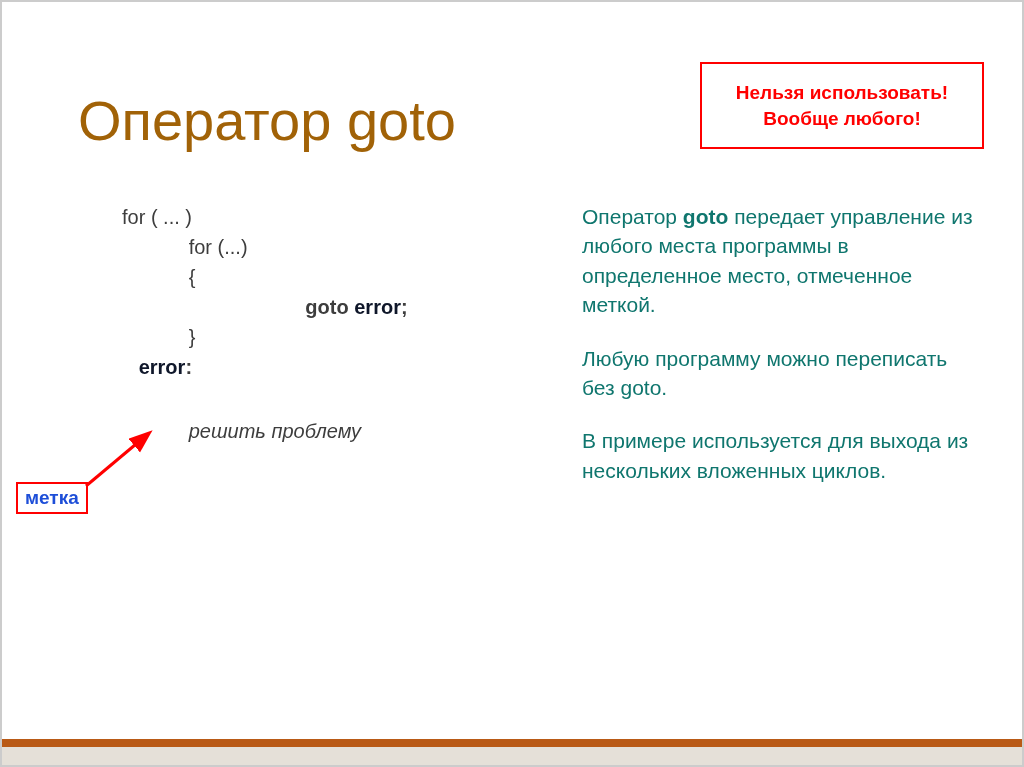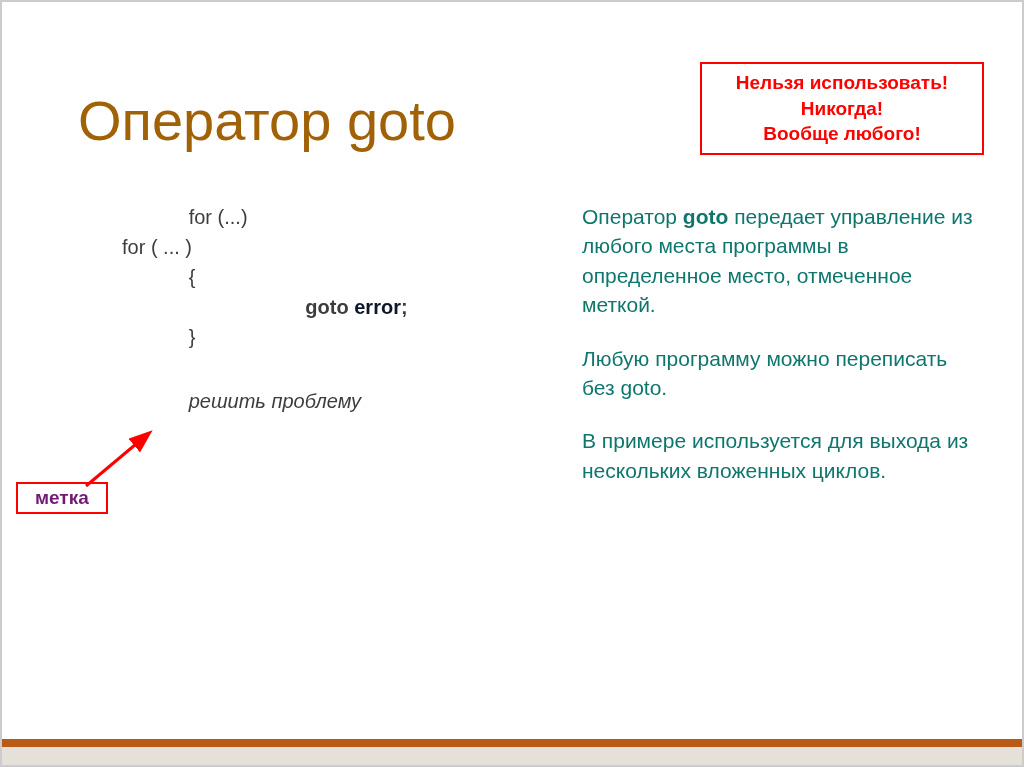--- a/index.html
+++ b/index.html
@@ -31,21 +31,21 @@
     position: absolute;
     right: 38px;
     top: 60px;
     width: 280px;
     border: 2px solid #ff0000;
     text-align: center;
     color: #ff0000;
     font-weight: bold;
     font-size: 19px;
     line-height: 1.35;
-    padding: 6px 0;
+    padding: 16px 0;
     font-family: Verdana, Geneva, sans-serif;
   }
   .code-area {
     position: absolute;
     left: 120px;
     top: 200px;
     width: 420px;
     font-family: Verdana, Geneva, sans-serif;
     font-size: 20px;
     color: #3d3d3d;
@@ -64,24 +64,24 @@
     color: #0f766e;
     line-height: 1.4;
     font-family: Verdana, Geneva, sans-serif;
   }
   .desc p { margin: 0 0 24px 0; }
   .label-box {
     position: absolute;
     left: 14px;
     top: 480px;
     border: 2px solid #ff0000;
-    color: #701a75;
+    color: #1d4ed8;
     font-weight: bold;
     font-size: 19px;
-    padding: 3px 17px;
+    padding: 3px 7px;
     font-family: Verdana, Geneva, sans-serif;
   }
   .arrow {
     position: absolute;
     left: 76px;
     top: 422px;
     width: 90px;
     height: 70px;
     pointer-events: none;
   }
@@ -107,31 +107,31 @@
 </style>
 </head>
 <body>
 
 <div class="slide">
 
   <div class="title">Оператор goto</div>
 
   <div class="warning-box">
     <div>Нельзя использовать!</div>
-    <div>Никогда!</div>
     <div>Вообще любого!</div>
   </div>
 
   <div class="code-area">
+    <div class="code-line">for ( ... )</div>
     <div class="code-line">            for (...)</div>
-    <div class="code-line">for ( ... )</div>
     <div class="code-line">            {</div>
     <div class="code-line bold"><span>                                 goto </span><span class="red">error</span><span>;</span></div>
     <div class="code-line">            }</div>
     <div class="code-line"></div>
+    <div class="code-line bold"><span>   </span><span class="red">error</span><span>:</span></div>
     <div class="code-line italic">            решить проблему</div>
   </div>
 
   <svg class="arrow" viewBox="0 0 90 70">
     <defs>
       <marker id="ah" markerWidth="10" markerHeight="10" refX="6" refY="3" orient="auto">
         <path d="M0,0 L8,3 L0,6 Z" fill="#ff0000"></path>
       </marker>
     </defs>
     <line x1="8" y1="62" x2="70" y2="10" stroke="#ff0000" stroke-width="3" marker-end="url(#ah)"></line>

